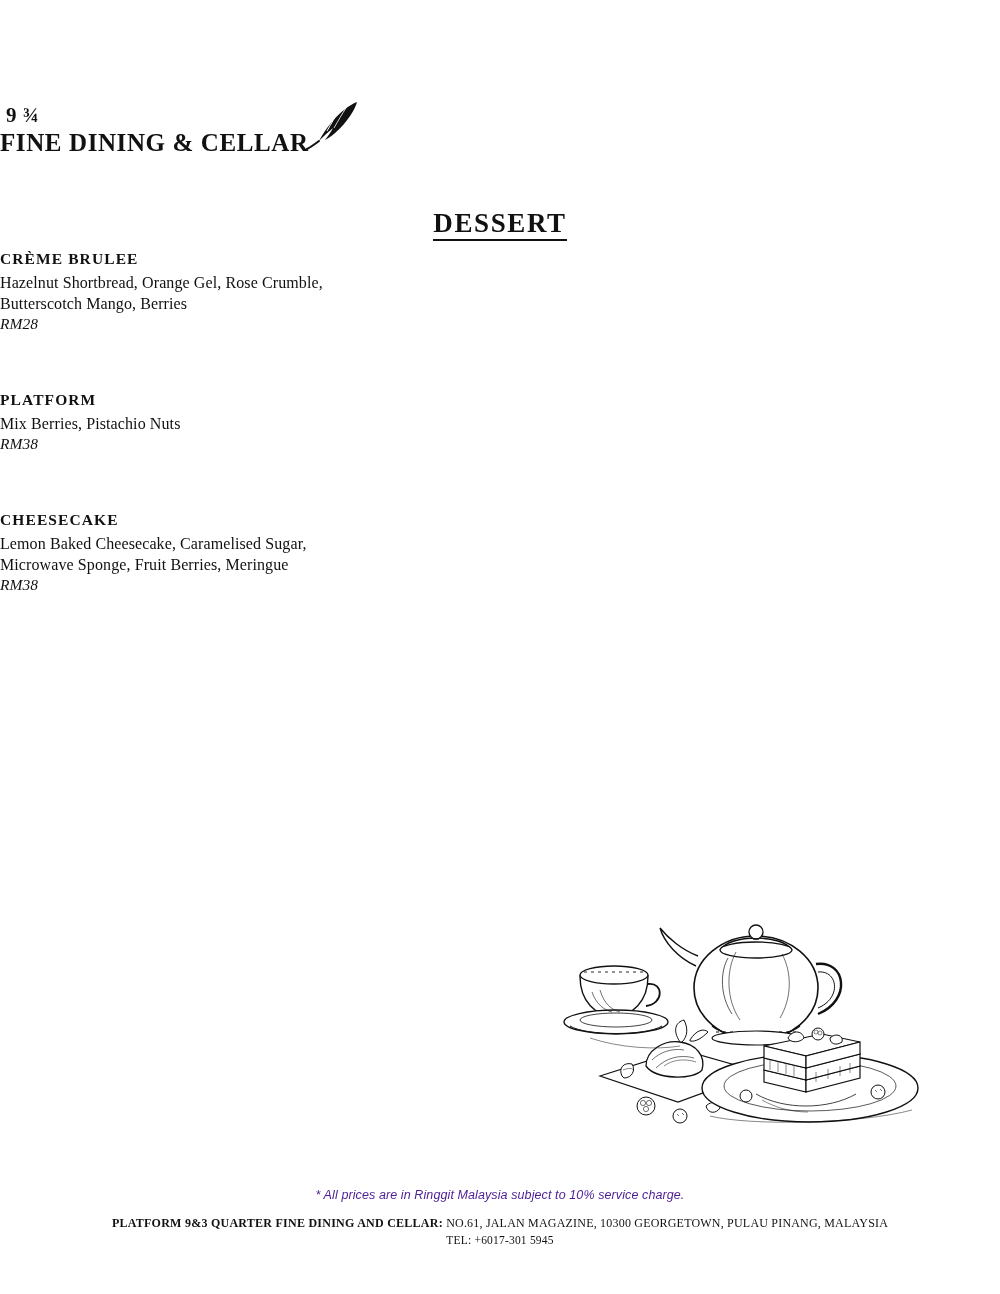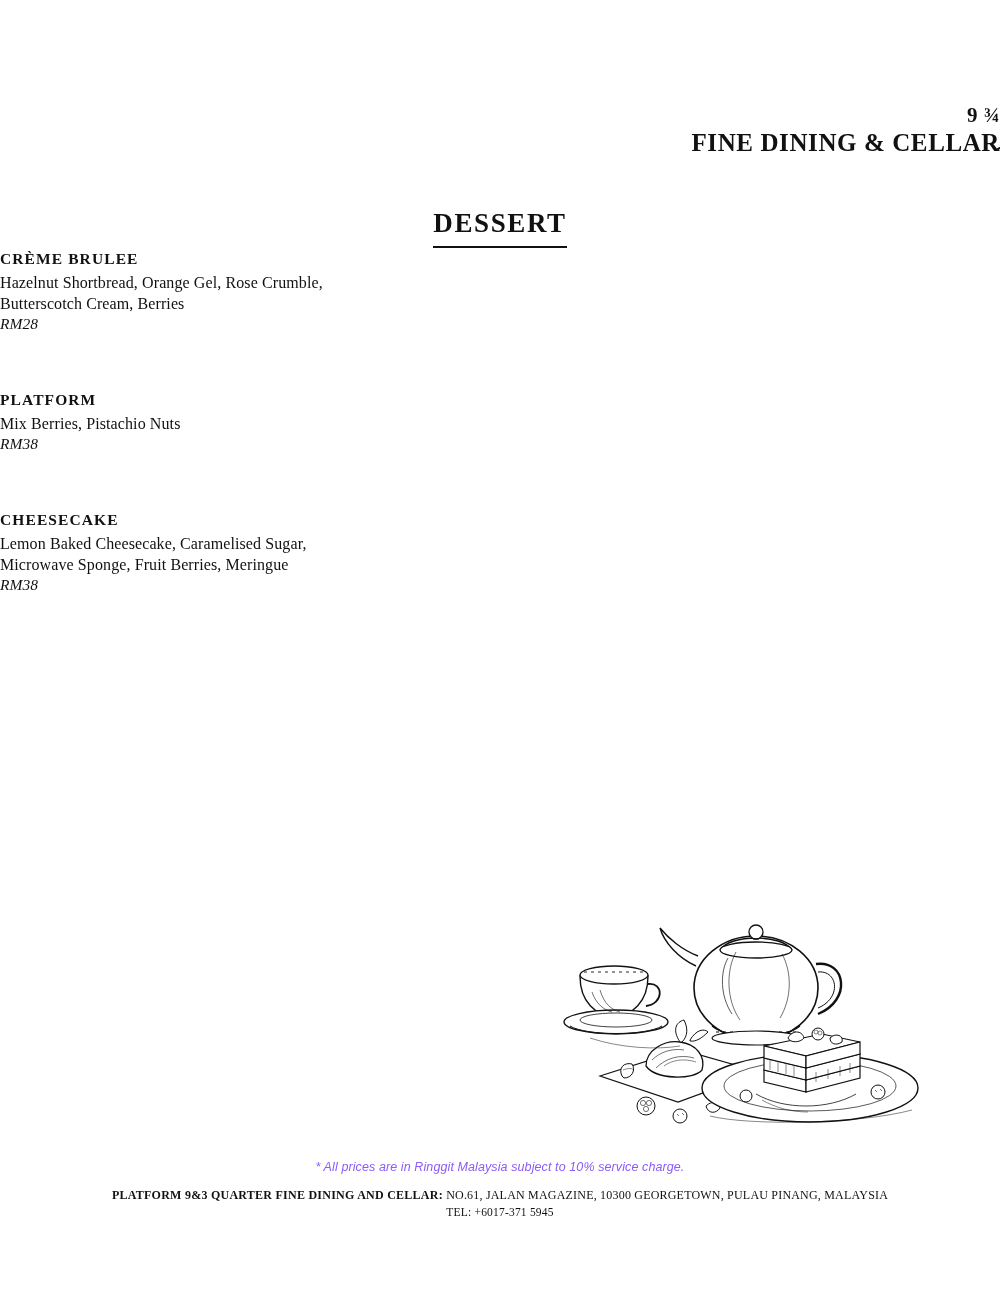--- a/index.html
+++ b/index.html
@@ -15,21 +15,21 @@
     color: #111111;
     overflow: hidden;
   }
 
   
   .logo-block {
     position: absolute;
     top: 104px;
     left: 0;
     width: 1000px;
-    text-align: right;
+    text-align: left;
   }
   .logo-fraction {
     font-family: "Liberation Serif", serif;
     font-weight: bold;
     font-size: 21px;
     letter-spacing: 0.5px;
     line-height: 1.1;
     margin-left: 6px;
   }
   .logo-name-row {
@@ -59,21 +59,21 @@
     left: 0;
     width: 1000px;
     text-align: center;
     font-family: "Liberation Serif", serif;
     font-weight: bold;
     font-size: 27px;
     letter-spacing: 1.6px;
   }
   .section-title span {
     border-bottom: 2px solid #111;
-    padding-bottom: 8px;
+    padding-bottom: 1px;
   }
 
   .menu {
     position: absolute;
     top: 250px;
     left: 0;
     width: 1000px;
     text-align: left;
   }
   .menu-item {
@@ -116,22 +116,23 @@
     left: 0;
     top: 1160px;
     width: 1000px;
     text-align: center;
   }
   .footer-note {
     font-family: "Liberation Sans", sans-serif;
     font-style: italic;
     font-size: 12.5px;
     letter-spacing: 0.1px;
-    color: #8b5cf6;
+    color: #4c1d95;
     margin-bottom: 14px;
+    margin-top: 28px;
   }
   .footer-address {
     font-family: "Liberation Serif", serif;
     font-size: 12px;
     letter-spacing: 0.2px;
   }
   .footer-address .brand {
     font-weight: bold;
     letter-spacing: 0.25px;
   }
@@ -160,21 +161,21 @@
 
 <div class="section-title">
   <span>DESSERT</span>
 </div>
 
 <div class="menu">
 
   <div class="menu-item">
     <div class="item-name">CRÈME BRULEE</div>
     <div class="item-desc-line">Hazelnut Shortbread, Orange Gel, Rose Crumble,</div>
-    <div class="item-desc-line">Butterscotch Cream, Berries</div>
+    <div class="item-desc-line">Butterscotch Mango, Berries</div>
     <div class="item-price">RM28</div>
   </div>
 
   <div class="menu-item">
     <div class="item-name">PLATFORM</div>
     <div class="item-desc-line">Mix Berries, Pistachio Nuts</div>
     <div class="item-price">RM38</div>
   </div>
 
   <div class="menu-item">
@@ -275,14 +276,14 @@
   <path d="M30 158 C60 168 96 170 120 166" stroke-width="0.5"></path>
   <path d="M150 236 C190 246 300 244 352 230" stroke-width="0.5"></path>
 </svg>
 
 <div class="footer">
   <div class="footer-note">* All prices are in Ringgit Malaysia subject to 10% service charge.</div>
   <div class="footer-address">
     <span class="brand">PLATFORM 9&amp;3 QUARTER FINE DINING AND CELLAR:</span>
     <span>NO.61, JALAN MAGAZINE, 10300 GEORGETOWN, PULAU PINANG, MALAYSIA</span>
   </div>
-  <div class="footer-tel">TEL: +6017-371 5945</div>
+  <div class="footer-tel">TEL: +6017-301 5945</div>
 </div>
 
 </body></html>

